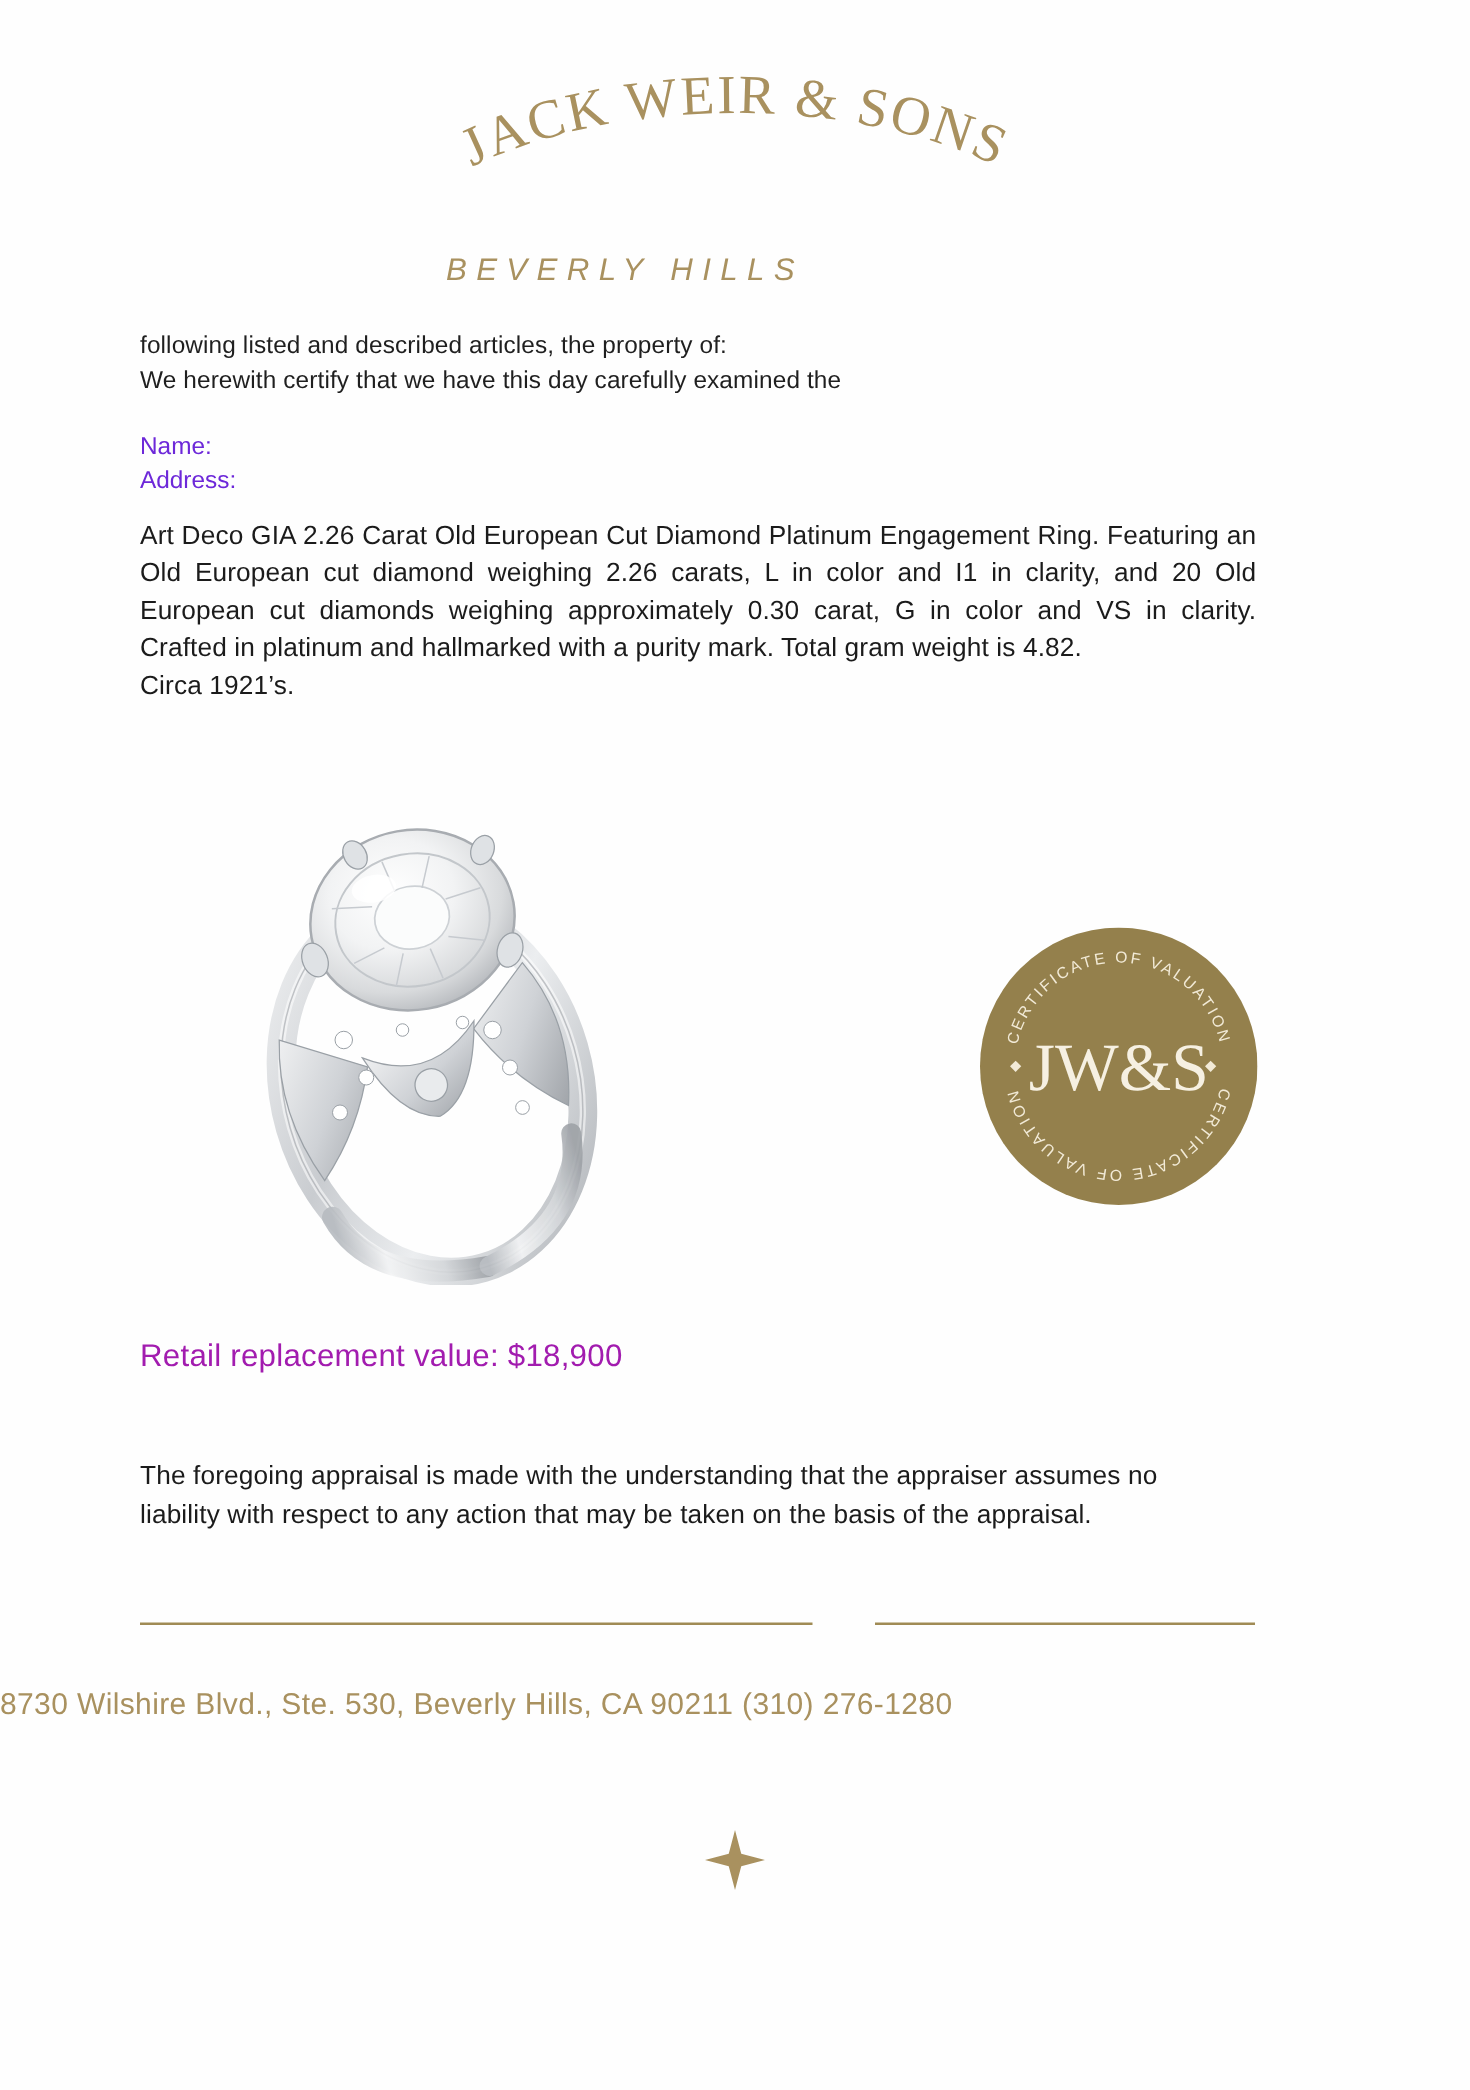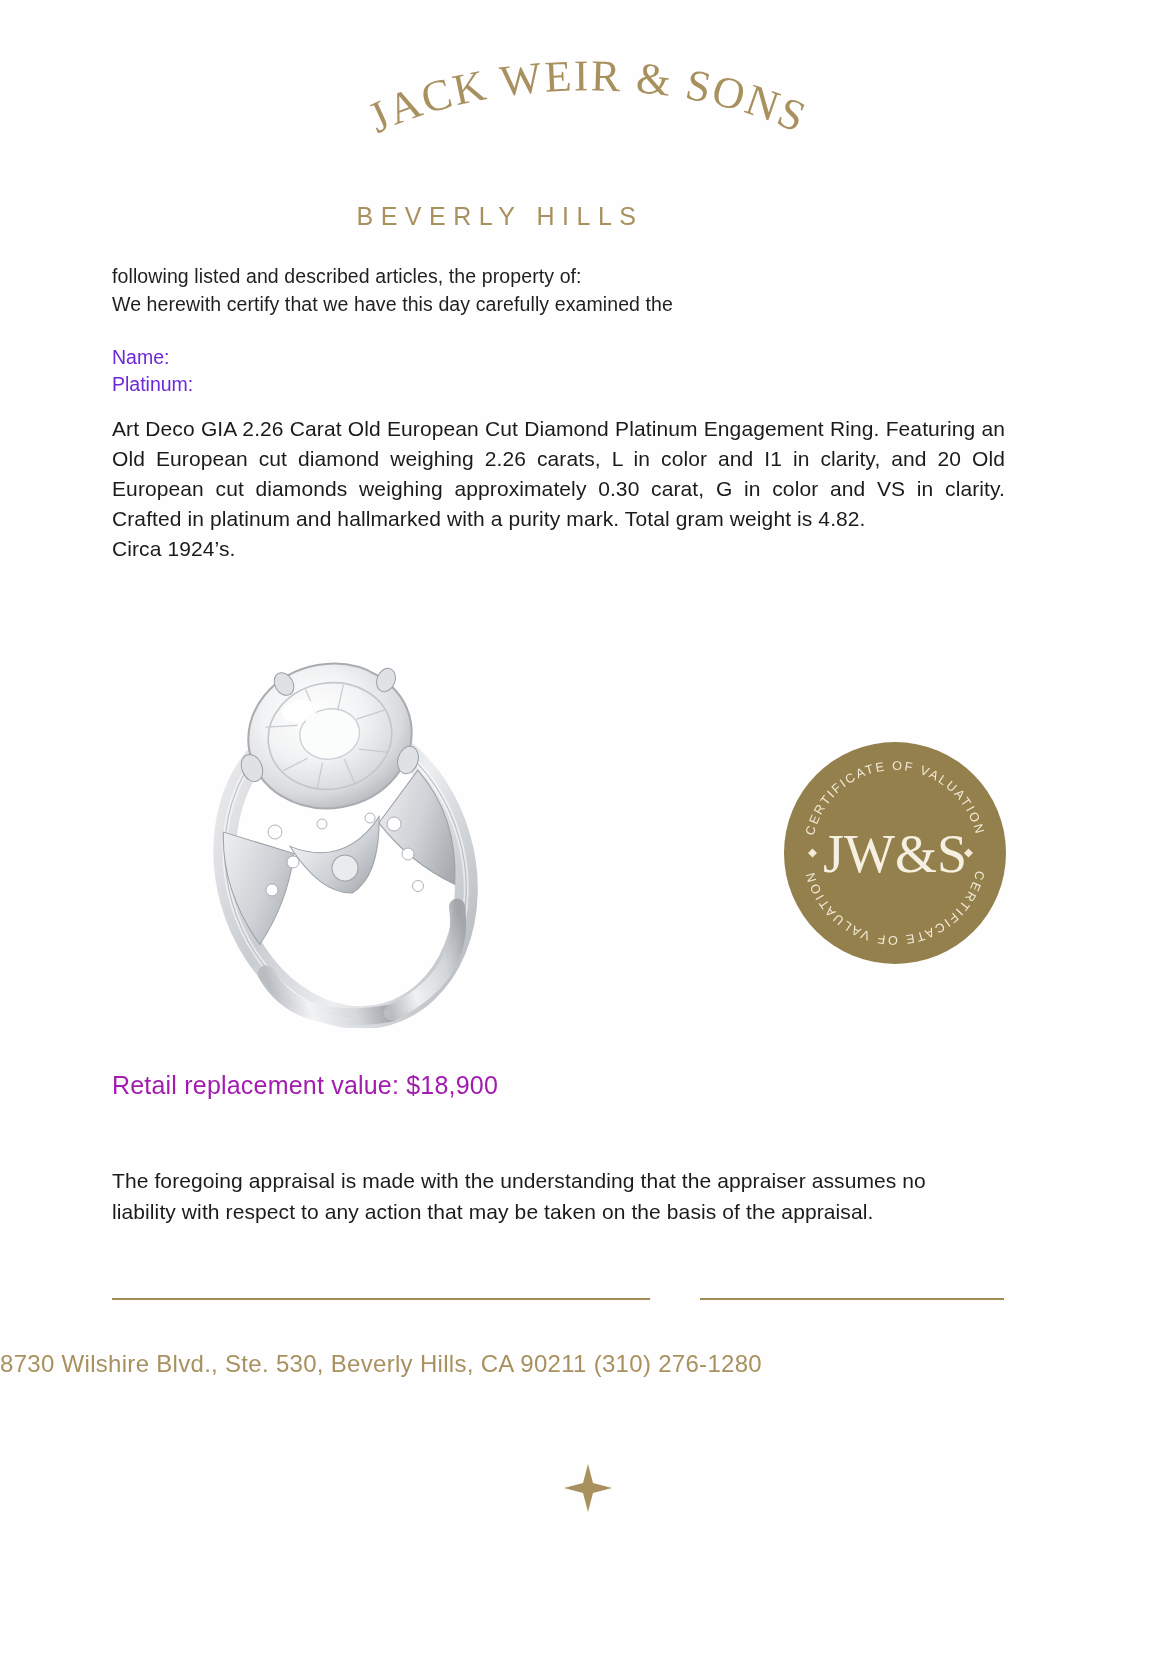--- a/index.html
+++ b/index.html
@@ -48,20 +48,21 @@
     position: absolute;
     top: 140px;
     left: 0;
     width: 1000px;
     text-align: center;
     color: #a9915f;
     font-family: "Liberation Sans", sans-serif;
     font-size: 25px;
     letter-spacing: 7.5px;
     font-weight: 400;
+    font-style: italic;
   }
 
   
   .intro {
     position: absolute;
     top: 262px;
     left: 112px;
     width: 760px;
     font-size: 19.5px;
     line-height: 28px;
@@ -194,26 +195,26 @@
     <div class="logo-sub">BEVERLY HILLS</div>
   </div>
 
   <div class="intro">
     <div>following listed and described articles, the property of:</div>
     <div>We herewith certify that we have this day carefully examined the</div>
   </div>
 
   <div class="fields">
     <div>Name:</div>
-    <div>Platinum:</div>
+    <div>Address:</div>
   </div>
 
   <div class="description">
     <span>Art Deco GIA 2.26 Carat Old European Cut Diamond Platinum Engagement Ring. Featuring an Old European cut diamond weighing 2.26 carats, L in color and I1 in clarity, and 20 Old European cut diamonds weighing approximately 0.30 carat, G in color and VS in clarity. Crafted in platinum and hallmarked with a purity mark. Total gram weight is 4.82.</span>
-    <span class="last-line">Circa 1924’s.</span>
+    <span class="last-line">Circa 1921’s.</span>
   </div>
 
   <div class="ring-photo">
     <svg viewBox="0 0 330 410" xmlns="http://www.w3.org/2000/svg">
       <defs>
         <radialGradient id="stoneG" cx="42%" cy="34%" r="68%">
           <stop offset="0%" stop-color="#ffffff"></stop>
           <stop offset="45%" stop-color="#f2f3f4"></stop>
           <stop offset="80%" stop-color="#d8dadc"></stop>
           <stop offset="100%" stop-color="#b9bcc0"></stop>

